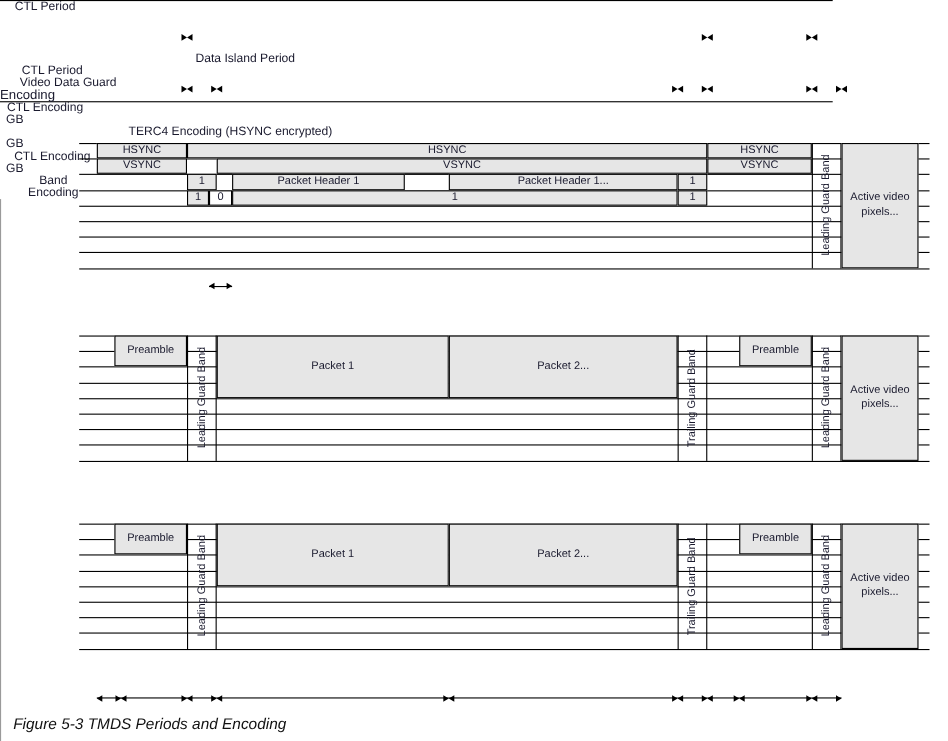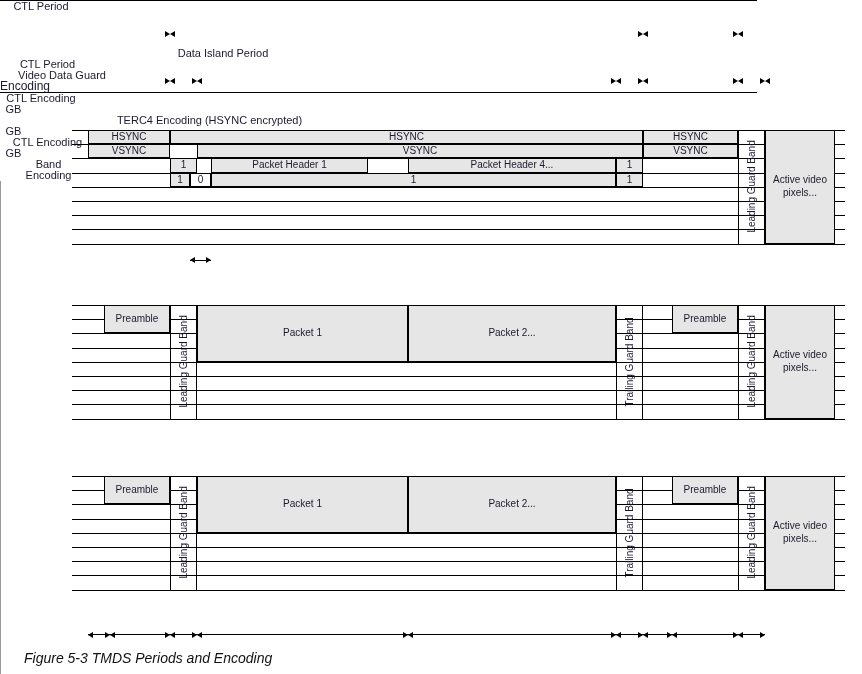--- a/index.html
+++ b/index.html
@@ -105,21 +105,21 @@
     <div class="rowline" style="left: 72px; top: 243.6px; width: 773px;"></div>
     <div class="rowline" style="left: 72px; top: 130px; width: 773px;"></div>
     <div class="cell shade" style="left: 88px; top: 130px; width: 82px; height: 14.2px;">HSYNC</div>
     <div class="cell shade" style="left: 88px; top: 144.2px; width: 82px; height: 14.2px;">VSYNC</div>
     <div class="cell shade" style="left: 170px; top: 130px; width: 473px; height: 14.2px;">HSYNC</div>
     <div class="cell shade" style="left: 197px; top: 144.2px; width: 446px; height: 14.2px;">VSYNC</div>
     <div class="cell shade" style="left: 170px; top: 158.4px; width: 27px; height: 14.2px;">1</div>
     <div class="cell shade" style="left: 170px; top: 172.6px; width: 20px; height: 14.2px;">1</div>
     <div class="cell" style="left: 190px; top: 172.6px; width: 21px; height: 14.2px;">0</div>
     <div class="cell shade" style="left: 211px; top: 158.4px; width: 157px; height: 14.2px;">Packet Header 1</div>
-    <div class="cell shade" style="left: 408px; top: 158.4px; width: 208px; height: 14.2px;">Packet Header 4...</div>
+    <div class="cell shade" style="left: 408px; top: 158.4px; width: 208px; height: 14.2px;">Packet Header 1...</div>
     <div class="cell shade" style="left: 211px; top: 172.6px; width: 405px; height: 14.2px;">1</div>
     <div class="cell shade" style="left: 616px; top: 158.4px; width: 27px; height: 14.2px;">1</div>
     <div class="cell shade" style="left: 616px; top: 172.6px; width: 27px; height: 14.2px;">1</div>
     <div class="cell shade" style="left: 643px; top: 130px; width: 95px; height: 14.2px;">HSYNC</div>
     <div class="cell shade" style="left: 643px; top: 144.2px; width: 95px; height: 14.2px;">VSYNC</div>
     <div class="cell plain" style="left: 738px; top: 130px; width: 27px; height: 113.6px; border-left: 1px solid rgb(0, 0, 0); border-right: 1px solid rgb(0, 0, 0);"></div>
     <div class="vtext" style="left: 738px; top: 130px; width: 27px; height: 113.6px;">Leading Guard Band</div>
     <div class="cell shade" style="left: 765px; top: 130px; width: 70px; height: 113.6px; flex-direction: column;">
       <div>Active video</div>
       <div style="margin-top: 3px;">pixels...</div>
@@ -193,14 +193,14 @@
     <div class="arrow r" style="position: absolute; left: 638px; top: 631.5px;"></div>
     <div class="span-line" style="left: 643px; top: 634px; width: 29px;"></div>
     <div class="arrow l" style="position: absolute; left: 643px; top: 631.5px;"></div>
     <div class="arrow r" style="position: absolute; left: 667px; top: 631.5px;"></div>
     <div class="span-line" style="left: 672px; top: 634px; width: 66px;"></div>
     <div class="arrow l" style="position: absolute; left: 672px; top: 631.5px;"></div>
     <div class="arrow r" style="position: absolute; left: 733px; top: 631.5px;"></div>
     <div class="span-line" style="left: 738px; top: 634px; width: 27px;"></div>
     <div class="arrow l" style="position: absolute; left: 738px; top: 631.5px;"></div>
     <div class="arrow r" style="position: absolute; left: 760px; top: 631.5px;"></div>
-    <div class="caption" style="left: 24px; top: 650px;">Figure 5-3 TMDS Periods and Encoding</div>
+    <div class="caption" style="left: 12px; top: 650px;">Figure 5-3 TMDS Periods and Encoding</div>
   </div>
 
 </body></html>

